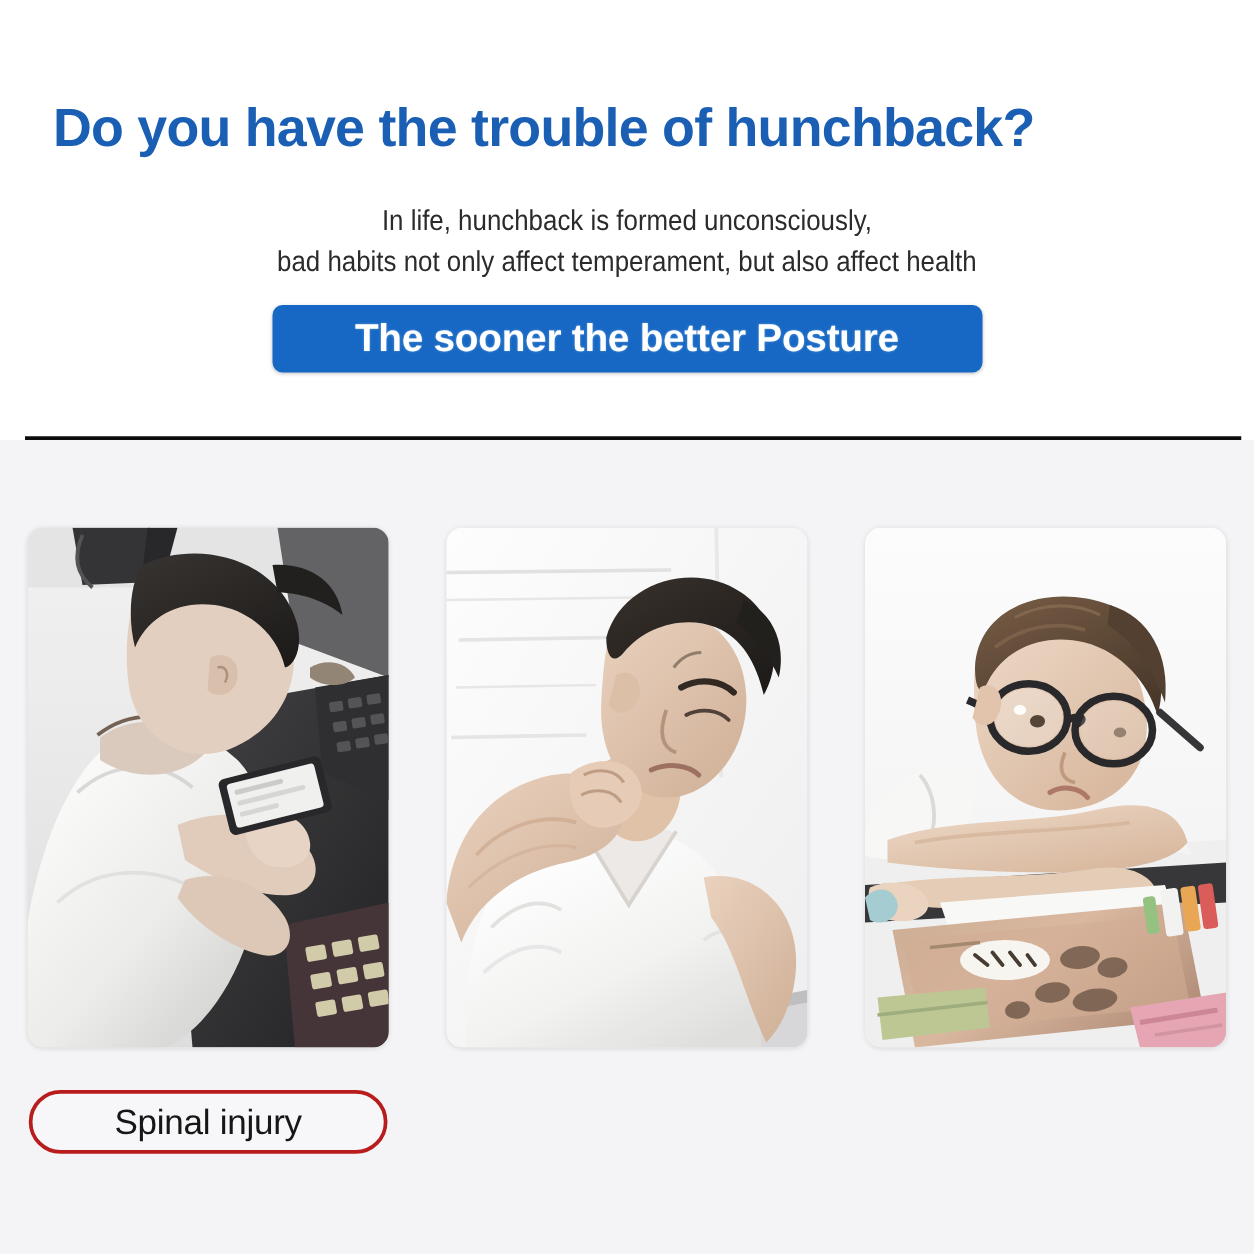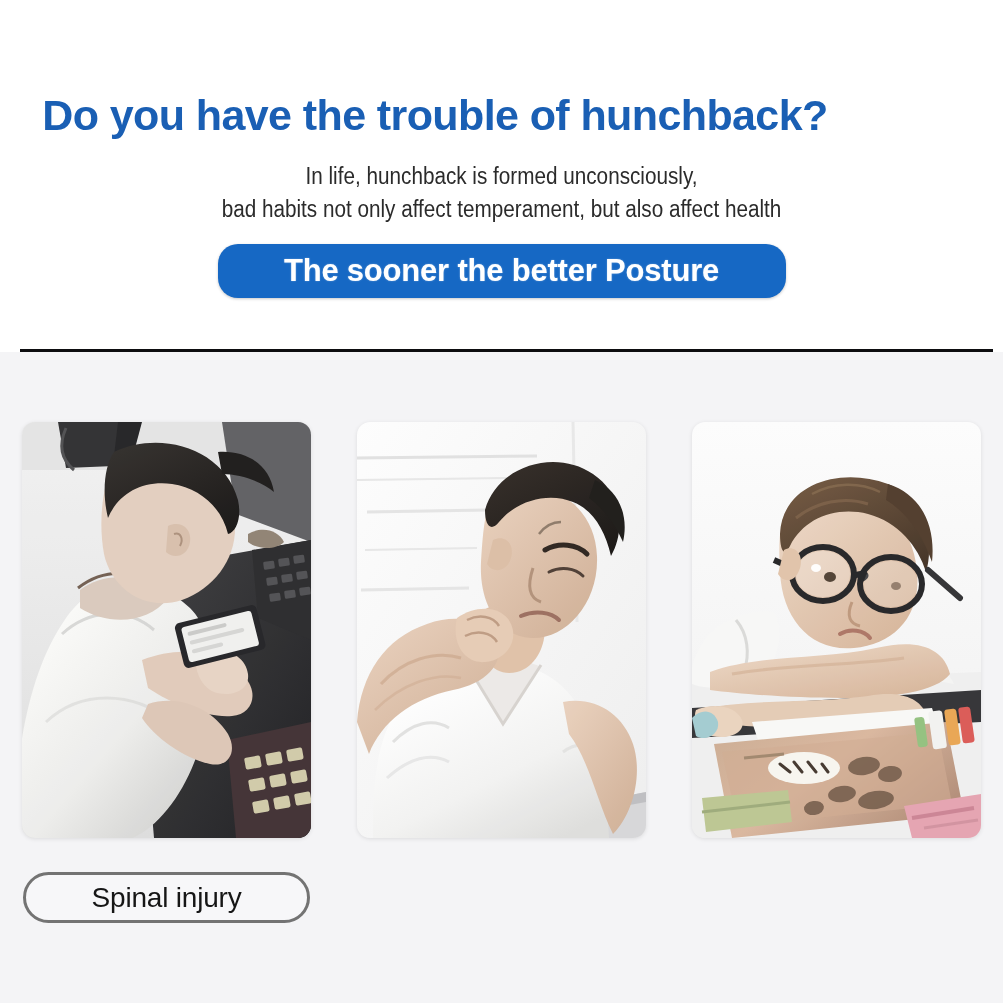--- a/index.html
+++ b/index.html
@@ -21,21 +21,21 @@
     left: 0;
     top: 0;
     width: 1003px;
     height: 350px;
     background: #ffffff;
   }
 
   .headline {
     position: absolute;
     left: 0;
-    top: 92px;
+    top: 80px;
     width: 870px;
     text-align: center;
     font-family: "Liberation Sans", sans-serif;
     font-size: 43px;
     font-weight: bold;
     color: #1a5fb4;
     letter-spacing: -0.6px;
     line-height: 1.08;
     white-space: nowrap;
   }
@@ -63,21 +63,21 @@
     left: 0;
     top: 244px;
     width: 1003px;
     display: flex;
     justify-content: center;
   }
   .badge {
     width: 568px;
     height: 54px;
     background: #1668c4;
-    border-radius: 20px;
+    border-radius: 8px;
     display: flex;
     align-items: center;
     justify-content: center;
     box-shadow: 0 1px 3px rgba(0,0,0,0.22);
   }
   .badge-text {
     font-family: "Liberation Sans", sans-serif;
     font-size: 31px;
     font-weight: bold;
     color: #ffffff;
@@ -130,21 +130,21 @@
     position: relative;
     background: #e9e9ec;
     box-shadow: 0 1px 4px rgba(0,0,0,0.10);
   }
   .photo svg { display: block; width: 100%; height: 100%; }
 
   .pill {
     margin-top: 34px;
     height: 51px;
     box-sizing: border-box;
-    border: 3px solid #737373;
+    border: 3px solid #b91c1c;
     border-radius: 26px;
     background: #f7f7f9;
     display: flex;
     align-items: center;
     justify-content: center;
     padding: 0 28px;
   }
   .pill-1 { width: 287px; }
   .pill-2 { width: 287px; }
   .pill-3 { width: 287px; }

